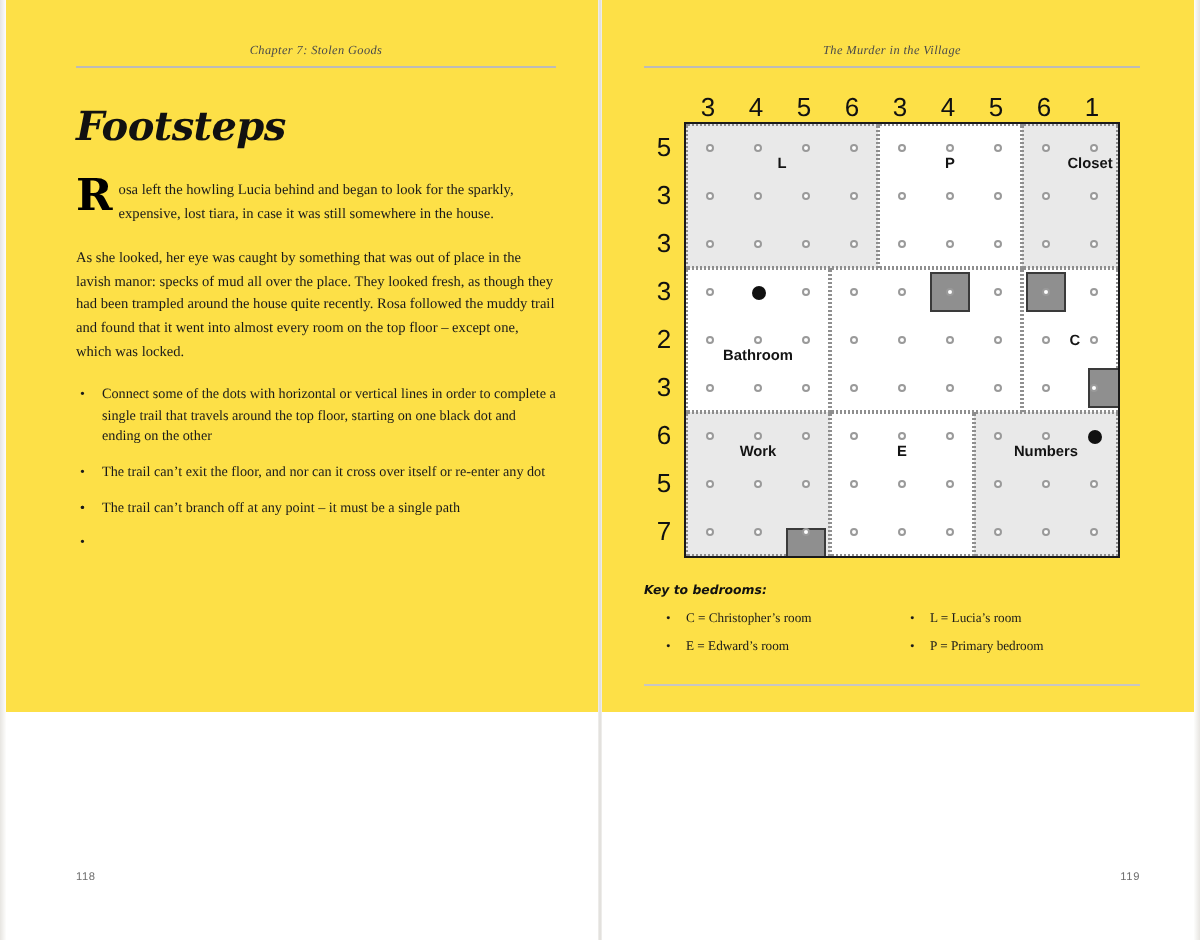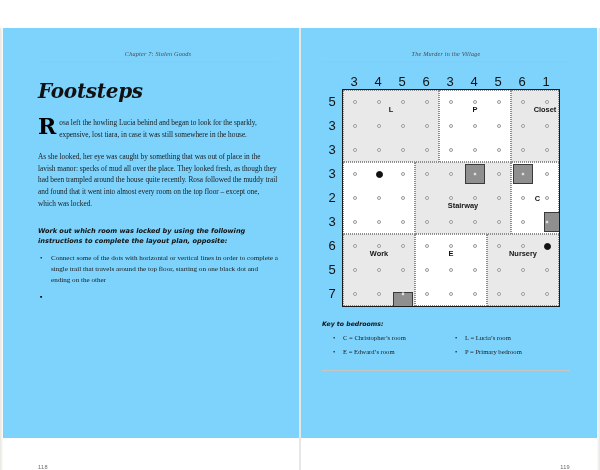--- a/index.html
+++ b/index.html
@@ -9,24 +9,23 @@
   body {
     width: 600px;
     height: 470px;
     background: #ffffff;
     font-family: "Liberation Serif", serif;
     overflow: hidden;
   }
   .spread {
     position: relative;
     width: 600px;
-    height: 410px;
-    background: #7dd3fc;
+    height: 356px;
+    background: #fde047;
     display: flex;
-    margin-top: 28px;
   }
   .page {
     position: relative;
     width: 300px;
     height: 470px;
     box-sizing: border-box;
   }
   .page-left  { padding: 0 22px 0 38px; }
   .page-right { padding: 0 30px 0 22px; }
 
@@ -269,35 +268,36 @@
 
   <div class="page page-left">
     <div class="runhead">Chapter 7: Stolen Goods</div>
     <div class="runrule"></div>
 
     <h1 class="chapter-title">Footsteps</h1>
 
     <p class="body dropcap">Rosa left the howling Lucia behind and began to look for the sparkly, expensive, lost tiara, in case it was still somewhere in the house.</p>
     <p class="body">As she looked, her eye was caught by something that was out of place in the lavish manor: specks of mud all over the place. They looked fresh, as though they had been trampled around the house quite recently. Rosa followed the muddy trail and found that it went into almost every room on the top floor – except one, which was locked.</p>
 
-    <div class="instr-lead">Work out which room was locked by using the following instructions to complete the layout plan, opposite:</div>
 
     <ul class="instructions">
       <li>
         <span class="bullet">•</span>
         <span>Connect some of the dots with horizontal or vertical lines in order to complete a single trail that travels around the top floor, starting on one black dot and ending on the other</span>
       </li>
       <li>
         <span class="bullet">•</span>
+        <span>The trail can’t exit the floor, and nor can it cross over itself or re-enter any dot</span>
       </li>
       <li>
         <span class="bullet">•</span>
       </li>
       <li>
         <span class="bullet">•</span>
+        <span>The trail can’t branch off at any point – it must be a single path</span>
       </li>
       <li>
         <span class="bullet">•</span>
       </li>
     </ul>
 
     <div class="folio folio-left">118</div>
   </div>
 
   <div class="page page-right">
@@ -332,32 +332,32 @@
         <div class="plan" id="plan">
             <div class="region shadebg" style="left: 0px; top: 0px; width: 96px; height: 72px;">
               <div class="rlabel" style="top: 14.88px;">L</div>
             </div>
             <div class="region whitebg" style="left: 96px; top: 0px; width: 72px; height: 72px;">
               <div class="rlabel" style="top: 14.88px;">P</div>
             </div>
             <div class="region shadebg" style="left: 168px; top: 0px; width: 48px; height: 72px;">
               <div class="rlabel" style="top: 14.88px; padding-left: 20px;">Closet</div>
             </div>
-            <div class="region shadebg" style="left: 72px; top: 72px; width: 96px; height: 72px;">
-              <div class="rlabel" style="top: 38.88px;">Stairway</div>
+            <div class="region whitebg" style="left: 0px; top: 72px; width: 72px; height: 72px;">
+              <div class="rlabel" style="top: 38.88px;">Bathroom</div>
             </div>
             <div class="region whitebg" style="left: 168px; top: 72px; width: 48px; height: 72px;"></div>
             <div class="region shadebg" style="left: 0px; top: 144px; width: 72px; height: 72px;">
               <div class="rlabel" style="top: 14.88px;">Work</div>
             </div>
             <div class="region whitebg" style="left: 72px; top: 144px; width: 72px; height: 72px;">
               <div class="rlabel" style="top: 14.88px;">E</div>
             </div>
             <div class="region shadebg" style="left: 144px; top: 144px; width: 72px; height: 72px;">
-              <div class="rlabel" style="top: 14.88px;">Nursery</div>
+              <div class="rlabel" style="top: 14.88px;">Numbers</div>
             </div>
             <div class="region" style="left: 0px; top: 0px; width: 96px; height: 72px; border: 1px dotted rgb(143, 143, 143); pointer-events: none;"></div>
             <div class="region" style="left: 96px; top: 0px; width: 72px; height: 72px; border: 1px dotted rgb(143, 143, 143); pointer-events: none;"></div>
             <div class="region" style="left: 168px; top: 0px; width: 48px; height: 72px; border: 1px dotted rgb(143, 143, 143); pointer-events: none;"></div>
             <div class="region" style="left: 0px; top: 72px; width: 72px; height: 72px; border: 1px dotted rgb(143, 143, 143); pointer-events: none;"></div>
             <div class="region" style="left: 72px; top: 72px; width: 96px; height: 72px; border: 1px dotted rgb(143, 143, 143); pointer-events: none;"></div>
             <div class="region" style="left: 168px; top: 72px; width: 48px; height: 72px; border: 1px dotted rgb(143, 143, 143); pointer-events: none;"></div>
             <div class="region" style="left: 0px; top: 144px; width: 72px; height: 72px; border: 1px dotted rgb(143, 143, 143); pointer-events: none;"></div>
             <div class="region" style="left: 72px; top: 144px; width: 72px; height: 72px; border: 1px dotted rgb(143, 143, 143); pointer-events: none;"></div>
             <div class="region" style="left: 144px; top: 144px; width: 72px; height: 72px; border: 1px dotted rgb(143, 143, 143); pointer-events: none;"></div>

